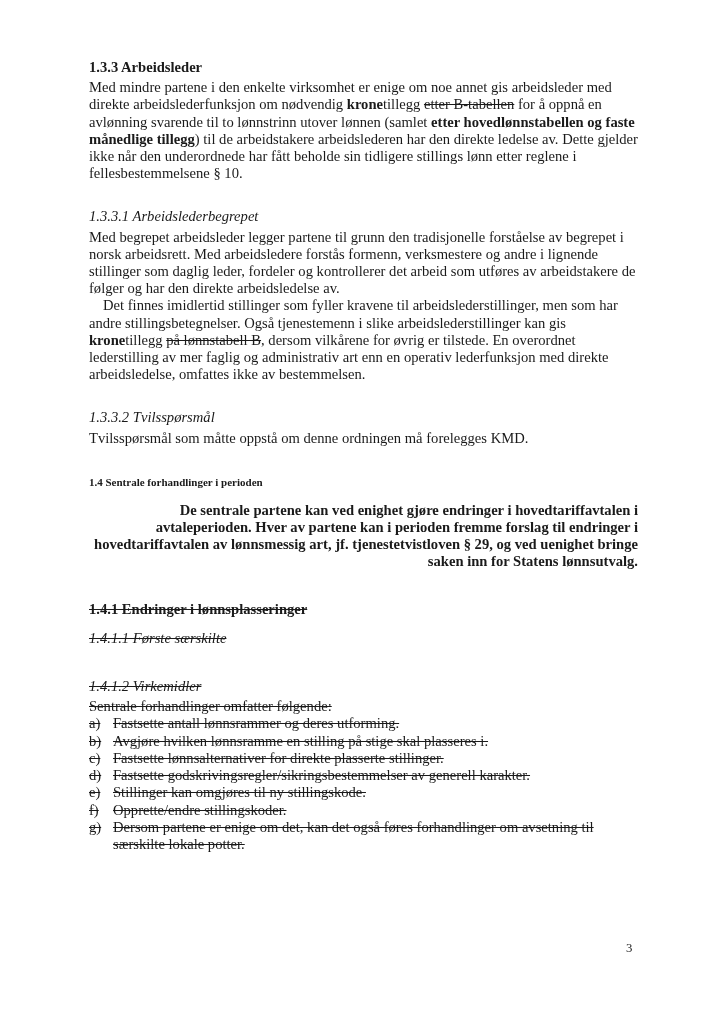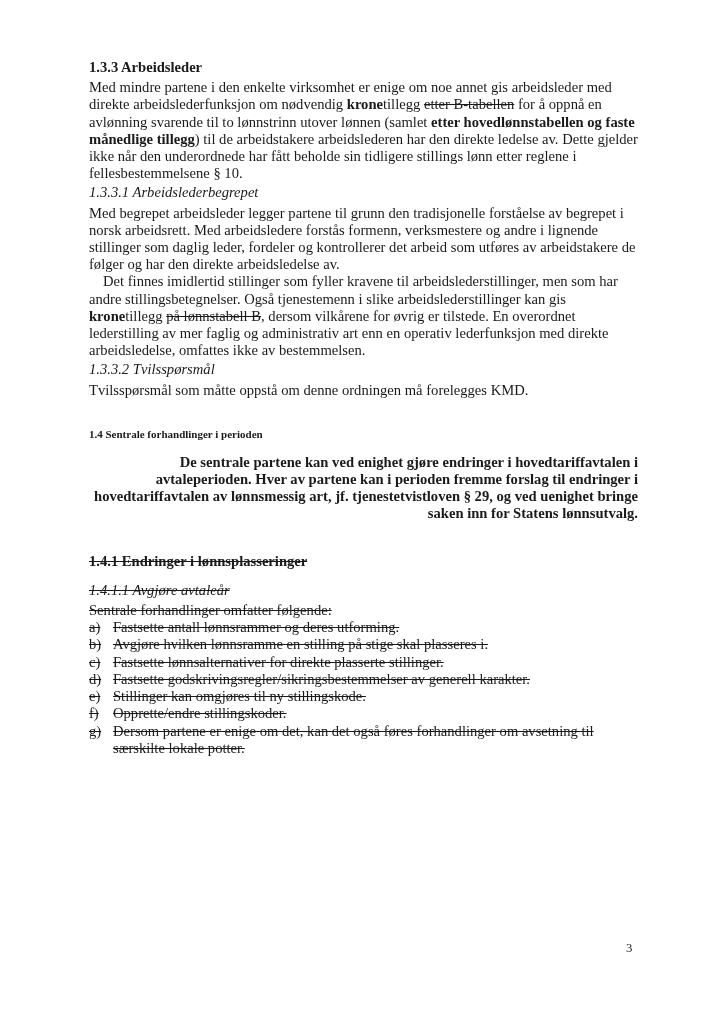--- a/index.html
+++ b/index.html
@@ -33,21 +33,21 @@
     margin-top: 26px;
     margin-bottom: 10px;
   }
   .blk.h3 {
     font-weight: bold;
     margin-bottom: 3px;
   }
   .blk.h3.mt { margin-top: 30px; margin-bottom: 10px; }
   .blk.h4 {
     font-style: italic;
-    margin-top: 2px;
+    margin-top: 26px;
     margin-bottom: 3px;
   }
   .blk.h4.mt { margin-top: 31px; }
   .blk.h4.mt2 { margin-top: 12px; }
   .blk.para { margin: 0; }
   .blk.para.indent { text-indent: 14px; }
   .blk.para.bold { font-weight: bold; text-align: right; }
   .seg.b { font-weight: bold; text-align: right; }
   .seg.s { text-decoration: line-through; }
   .strike { text-decoration: line-through; }
@@ -78,21 +78,22 @@
       <div class="blk h3"><span class="seg">1.3.3 Arbeidsleder</span></div>
       <div class="blk para"><span class="seg">Med mindre partene i den enkelte virksomhet er enige om noe annet gis arbeidsleder med direkte arbeidslederfunksjon om nødvendig </span><span class="seg b">krone</span><span class="seg">tillegg </span><span class="seg s">etter B-tabellen</span><span class="seg"> for å oppnå en avlønning svarende til to lønnstrinn utover lønnen (samlet </span><span class="seg b">etter hovedlønnstabellen og faste månedlige tillegg</span><span class="seg">) til de arbeidstakere arbeidslederen har den direkte ledelse av. Dette gjelder ikke når den underordnede har fått beholde sin tidligere stillings lønn etter reglene i fellesbestemmelsene § 10.</span></div>
       <div class="blk h4"><span class="seg">1.3.3.1 Arbeidslederbegrepet</span></div>
       <div class="blk para"><span class="seg">Med begrepet arbeidsleder legger partene til grunn den tradisjonelle forståelse av begrepet i norsk arbeidsrett. Med arbeidsledere forstås formenn, verksmestere og andre i lignende stillinger som daglig leder, fordeler og kontrollerer det arbeid som utføres av arbeidstakere de følger og har den direkte arbeidsledelse av.</span></div>
       <div class="blk para indent"><span class="seg">Det finnes imidlertid stillinger som fyller kravene til arbeidslederstillinger, men som har andre stillingsbetegnelser. Også tjenestemenn i slike arbeidslederstillinger kan gis </span><span class="seg b">krone</span><span class="seg">tillegg </span><span class="seg s">på lønnstabell B</span><span class="seg">, dersom vilkårene for øvrig er tilstede. En overordnet lederstilling av mer faglig og administrativ art enn en operativ lederfunksjon med direkte arbeidsledelse, omfattes ikke av bestemmelsen.</span></div>
       <div class="blk h4"><span class="seg">1.3.3.2 Tvilsspørsmål</span></div>
       <div class="blk para"><span class="seg">Tvilsspørsmål som måtte oppstå om denne ordningen må forelegges KMD.</span></div>
       <div class="blk h2"><span class="seg">1.4 Sentrale forhandlinger i perioden</span></div>
       <div class="blk para bold"><span class="seg">De sentrale partene kan ved enighet gjøre endringer i hovedtariffavtalen i avtaleperioden. Hver av partene kan i perioden fremme forslag til endringer i hovedtariffavtalen av lønnsmessig art, jf. tjenestetvistloven § 29, og ved uenighet bringe saken inn for Statens lønnsutvalg.</span></div>
       <div class="blk h3 mt"><span class="seg s">1.4.1 Endringer i lønnsplasseringer</span></div>
-      <div class="blk h4 mt2"><span class="seg s">1.4.1.1 Avgjøre avtaleår</span></div>
+      <div class="blk h4 mt2"><span class="seg s">1.4.1.1 Første særskilte</span></div>
+      <div class="blk h4 mt"><span class="seg s">1.4.1.2 Virkemidler</span></div>
       <div class="blk para"><span class="seg s">Sentrale forhandlinger omfatter følgende:</span></div>
       <div class="doc-list blk">
         <div class="li-row">
           <span class="li-marker strike">a)</span>
           <span class="li-text strike">Fastsette antall lønnsrammer og deres utforming.</span>
         </div>
         <div class="li-row">
           <span class="li-marker strike">b)</span>
           <span class="li-text strike">Avgjøre hvilken lønnsramme en stilling på stige skal plasseres i.</span>
         </div>

